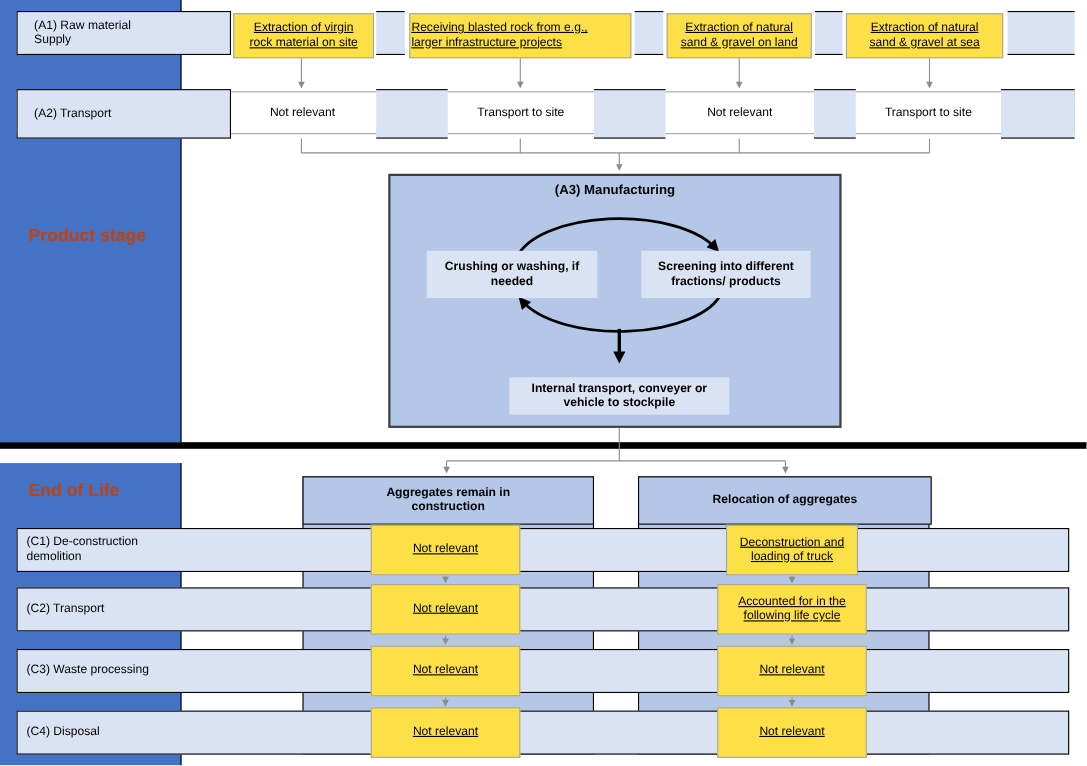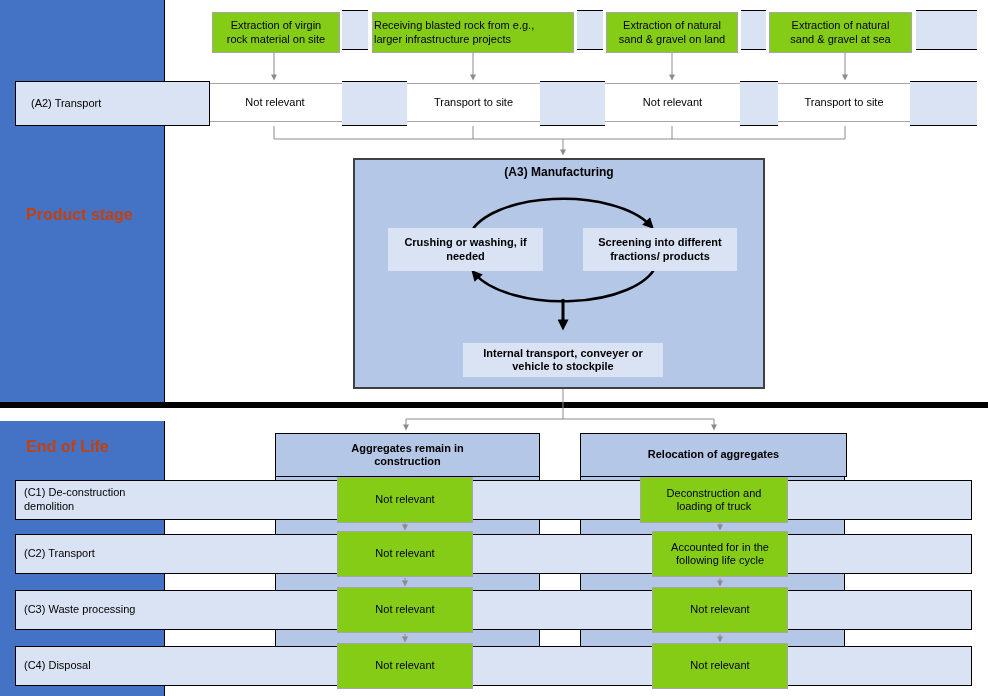--- a/index.html
+++ b/index.html
@@ -14,21 +14,21 @@
   
   .lb{background:#dae3f3;}           
   .mb{background:#b4c7e7;}           
   .blk-border{border:1px solid #000;}
   .spacer{background:#dae3f3;border-top:1px solid #000;border-bottom:1px solid #000;}
   
   .cell{
     display:flex;align-items:center;justify-content:center;text-align:center;
     font-size:11px;line-height:1.22;white-space:pre-line;
   }
-  .white-cell{background:#84cc16;border:1px solid #a6a6a6;}
+  .white-cell{background:#fde047;border:1px solid #a6a6a6;text-decoration:underline;}
   .left-align{justify-content:flex-start;text-align:left;padding-left:1px;}
   .row-strip{
     background:#dae3f3;border:1px solid #000;
     display:flex;align-items:center;font-size:11px;line-height:1.25;
     padding-left:8px;white-space:pre-line;
   }
   .a2-strip{background:#fff;border:1px solid #a6a6a6;}
   .bold{font-weight:bold;}
   
   #a3-box{background:#b4c7e7;border:2px solid #404040;}
@@ -47,20 +47,22 @@
 <div id="canvas">
 
   <div class="abs bar z1" style="left:0;top:0;width:165px;height:402px;"></div>
   <div class="abs section-label z2" style="left:26px;top:206px;">Product stage</div>
 
   <div class="abs bar z1" style="left:0;top:421px;width:165px;height:275px;"></div>
   <div class="abs section-label z2" style="left:26px;top:438px;">End of Life</div>
 
   <div id="divider" class="abs z2" style="left:0;top:402px;width:988px;height:6px;"></div>
 
+  <div class="abs lb blk-border cell left-align z4" style="left:15px;top:10px;width:195px;height:40px;padding-left:15px;">(A1) Raw material
+Supply</div>
   <div class="abs spacer z4" style="left:342px;top:10px;width:26px;height:40px;"></div>
   <div class="abs spacer z4" style="left:577px;top:10px;width:26px;height:40px;"></div>
   <div class="abs spacer z4" style="left:741px;top:10px;width:25px;height:40px;"></div>
   <div class="abs spacer z4" style="left:916px;top:10px;width:61px;height:40px;"></div>
   <div class="abs cell white-cell z6" style="left:212px;top:12px;width:128px;height:41px;">Extraction of virgin
 rock material on site</div>
   <div class="abs cell white-cell left-align z6" style="left:372px;top:12px;width:202px;height:41px;">Receiving blasted rock from e.g.,
 larger infrastructure projects</div>
   <div class="abs cell white-cell z6" style="left:606px;top:12px;width:132px;height:41px;">Extraction of natural
 sand &amp; gravel on land</div>
@@ -94,21 +96,21 @@
 construction</div>
   <div class="abs mb blk-border cell bold z4" style="left:580px;top:433px;width:267px;height:44px;">Relocation of aggregates</div>
 
   <div class="abs row-strip z3" style="left:15px;top:480px;width:957px;height:40px;">(C1) De-construction
 demolition</div>
   <div class="abs row-strip z3" style="left:15px;top:534px;width:957px;height:40px;">(C2) Transport</div>
   <div class="abs row-strip z3" style="left:15px;top:590px;width:957px;height:40px;">(C3) Waste processing</div>
   <div class="abs row-strip z3" style="left:15px;top:646px;width:957px;height:40px;">(C4) Disposal</div>
 
   <div class="abs cell white-cell z6" style="left:337px;top:477px;width:136px;height:46px;">Not relevant</div>
-  <div class="abs cell white-cell z6" style="left:640px;top:477px;width:148px;height:46px;">Deconstruction and
+  <div class="abs cell white-cell z6" style="left:660px;top:477px;width:120px;height:46px;">Deconstruction and
 loading of truck</div>
   <div class="abs cell white-cell z6" style="left:337px;top:531px;width:136px;height:46px;">Not relevant</div>
   <div class="abs cell white-cell z6" style="left:652px;top:531px;width:136px;height:46px;">Accounted for in the
 following life cycle</div>
   <div class="abs cell white-cell z6" style="left:337px;top:587px;width:136px;height:46px;">Not relevant</div>
   <div class="abs cell white-cell z6" style="left:652px;top:587px;width:136px;height:46px;">Not relevant</div>
   <div class="abs cell white-cell z6" style="left:337px;top:643px;width:136px;height:46px;">Not relevant</div>
   <div class="abs cell white-cell z6" style="left:652px;top:643px;width:136px;height:46px;">Not relevant</div>
 
   <svg id="connector-layer" width="988" height="696" viewBox="0 0 988 696">

